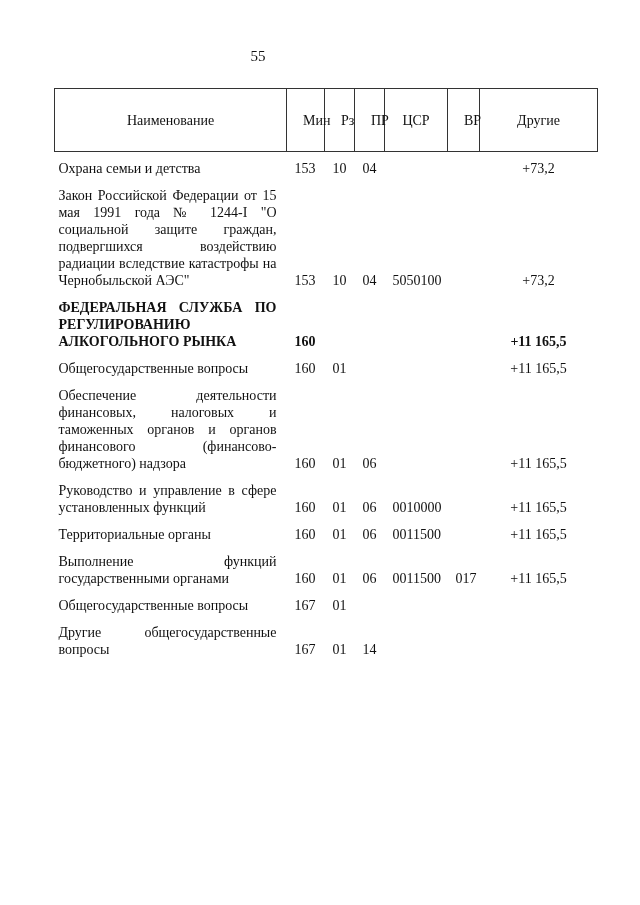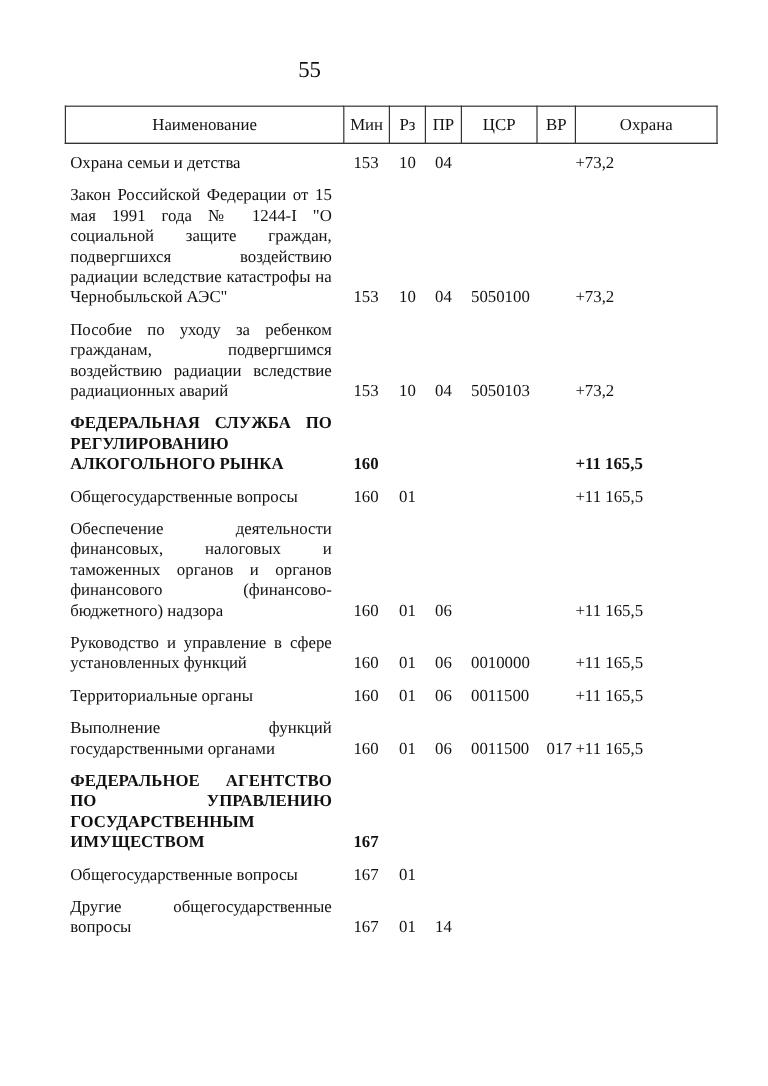--- a/index.html
+++ b/index.html
@@ -3,46 +3,46 @@
   <meta charset="utf-8">
   <style>
     html, body { margin: 0; padding: 0; background: #ffffff; }
     body {
       width: 640px; height: 905px; position: relative; overflow: hidden;
       font-family: "Liberation Serif", "DejaVu Serif", serif;
       color: #111111;
     }
     .page-number {
       position: absolute; top: 48px; left: 0; width: 516px;
-      text-align: center; font-size: 19px;
+      text-align: center; font-size: 15px;
     }
     .tbl {
       position: absolute; left: 54px; top: 88px; width: 543px;
       border-collapse: collapse; table-layout: fixed;
       font-size: 14px; line-height: 17px;
     }
     .tbl col.c-name { width: 232px; }
     .tbl col.c-min  { width: 38px; }
     .tbl col.c-rz   { width: 30px; }
     .tbl col.c-pr   { width: 30px; }
     .tbl col.c-csr  { width: 63px; }
     .tbl col.c-vr   { width: 32px; }
     .tbl col.c-sum  { width: 118px; }
     .tbl thead th {
       border: 1px solid #333333; font-weight: normal; height: 30px;
-      text-align: center; padding: 0; font-size: 14px;
+      text-align: center; padding: 16px; font-size: 14px;
     }
     .tbl tbody td {
       vertical-align: bottom; padding: 0; padding-top: 10px;
     }
     .tbl tbody td.name {
       text-align: justify; text-align-last: left; padding-left: 4px; padding-right: 10px;
     }
     .tbl tbody td.num { text-align: left; padding-left: 8px; white-space: nowrap; }
-    .tbl tbody td.sum { text-align: left; padding-right: 0; white-space: nowrap; }
+    .tbl tbody td.sum { text-align: center; padding-right: 0; white-space: nowrap; }
     .tbl tbody tr.first td { padding-top: 8px; }
     .tbl tbody tr.bold td { font-weight: bold; }
   </style>
 </head>
 <body>
 
 <div class="page-number">55</div>
 
 <table class="tbl">
   <colgroup>
@@ -55,48 +55,39 @@
       <col class="c-sum">
   </colgroup>
   <thead>
     <tr>
       <th>Наименование</th>
       <th>Мин</th>
       <th>Рз</th>
       <th>ПР</th>
       <th>ЦСР</th>
       <th>ВР</th>
-      <th>Охрана</th>
+      <th>Другие</th>
     </tr>
   </thead>
   <tbody id="tbody">
       <tr class="first">
         <td class="name">Охрана семьи и детства</td>
         <td class="num">153</td>
         <td class="num">10</td>
         <td class="num">04</td>
         <td class="num"></td>
         <td class="num"></td>
         <td class="sum">+73,2</td>
       </tr>
       <tr>
         <td class="name">Закон Российской Федерации от 15 мая 1991 года № 1244-I "О социальной защите граждан, подвергшихся воздействию радиации вследствие катастрофы на Чернобыльской АЭС"</td>
         <td class="num">153</td>
         <td class="num">10</td>
         <td class="num">04</td>
         <td class="num">5050100</td>
-        <td class="num"></td>
-        <td class="sum">+73,2</td>
-      </tr>
-      <tr>
-        <td class="name">Пособие по уходу за ребенком гражданам, подвергшимся воздействию радиации вследствие радиационных аварий</td>
-        <td class="num">153</td>
-        <td class="num">10</td>
-        <td class="num">04</td>
-        <td class="num">5050103</td>
         <td class="num"></td>
         <td class="sum">+73,2</td>
       </tr>
       <tr class="bold">
         <td class="name">ФЕДЕРАЛЬНАЯ СЛУЖБА ПО РЕГУЛИРОВАНИЮ АЛКОГОЛЬНОГО РЫНКА</td>
         <td class="num">160</td>
         <td class="num"></td>
         <td class="num"></td>
         <td class="num"></td>
         <td class="num"></td>
@@ -140,29 +131,20 @@
       </tr>
       <tr>
         <td class="name">Выполнение функций государственными органами</td>
         <td class="num">160</td>
         <td class="num">01</td>
         <td class="num">06</td>
         <td class="num">0011500</td>
         <td class="num">017</td>
         <td class="sum">+11 165,5</td>
       </tr>
-      <tr class="bold">
-        <td class="name">ФЕДЕРАЛЬНОЕ АГЕНТСТВО ПО УПРАВЛЕНИЮ ГОСУДАРСТВЕННЫМ ИМУЩЕСТВОМ</td>
-        <td class="num">167</td>
-        <td class="num"></td>
-        <td class="num"></td>
-        <td class="num"></td>
-        <td class="num"></td>
-        <td class="sum"></td>
-      </tr>
       <tr>
         <td class="name">Общегосударственные вопросы</td>
         <td class="num">167</td>
         <td class="num">01</td>
         <td class="num"></td>
         <td class="num"></td>
         <td class="num"></td>
         <td class="sum"></td>
       </tr>
       <tr>

